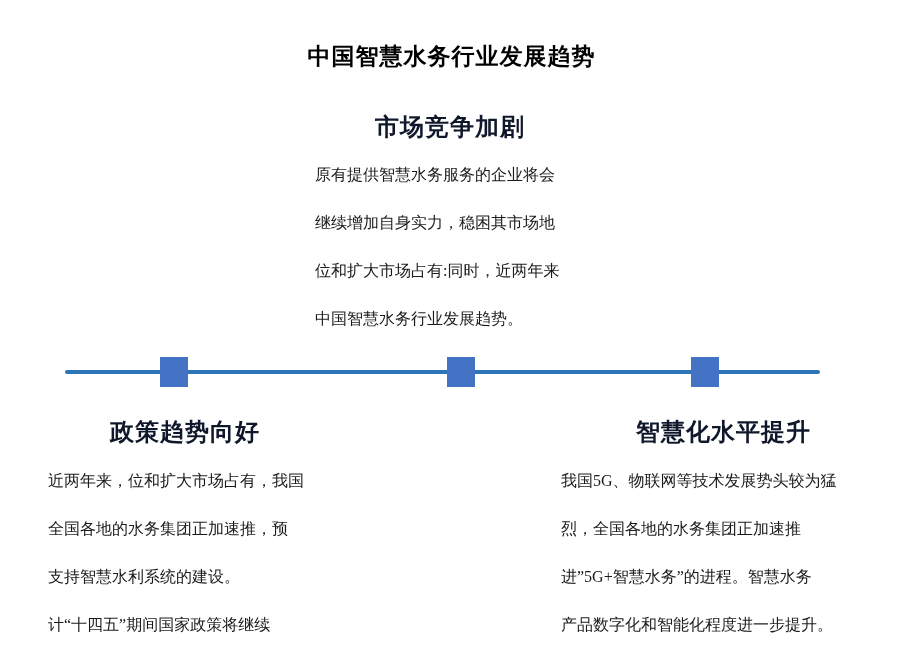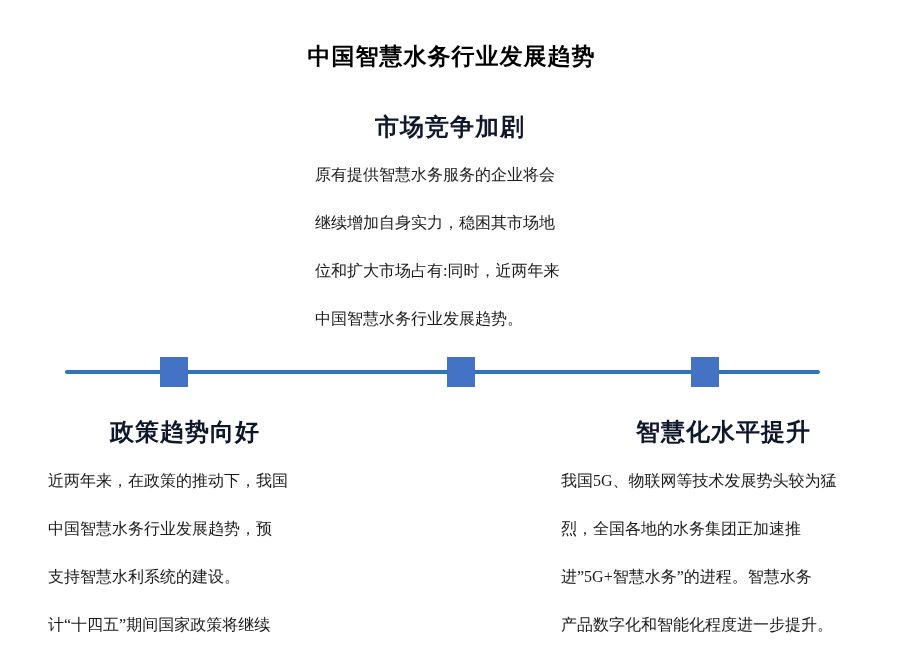--- a/index.html
+++ b/index.html
@@ -86,22 +86,22 @@
     <div class="text-line">中国智慧水务行业发展趋势。</div>
   </div>
 
   <div class="timeline-line"></div>
   <div class="timeline-marker marker-1"></div>
   <div class="timeline-marker marker-2"></div>
   <div class="timeline-marker marker-3"></div>
 
   <div class="section-heading heading-left">政策趋势向好</div>
   <div class="body-block body-left">
-    <div class="text-line">近两年来，在政策的推动下，我国</div>
-    <div class="text-line">中国智慧水务行业发展趋势，预</div>
+    <div class="text-line">近两年来，位和扩大市场占有，我国</div>
+    <div class="text-line">全国各地的水务集团正加速推，预</div>
     <div class="text-line">支持智慧水利系统的建设。</div>
     <div class="text-line">计“十四五”期间国家政策将继续</div>
   </div>
 
   <div class="section-heading heading-right">智慧化水平提升</div>
   <div class="body-block body-right">
     <div class="text-line">我国5G、物联网等技术发展势头较为猛</div>
     <div class="text-line">烈，全国各地的水务集团正加速推</div>
     <div class="text-line">进”5G+智慧水务”的进程。智慧水务</div>
     <div class="text-line">产品数字化和智能化程度进一步提升。</div>

